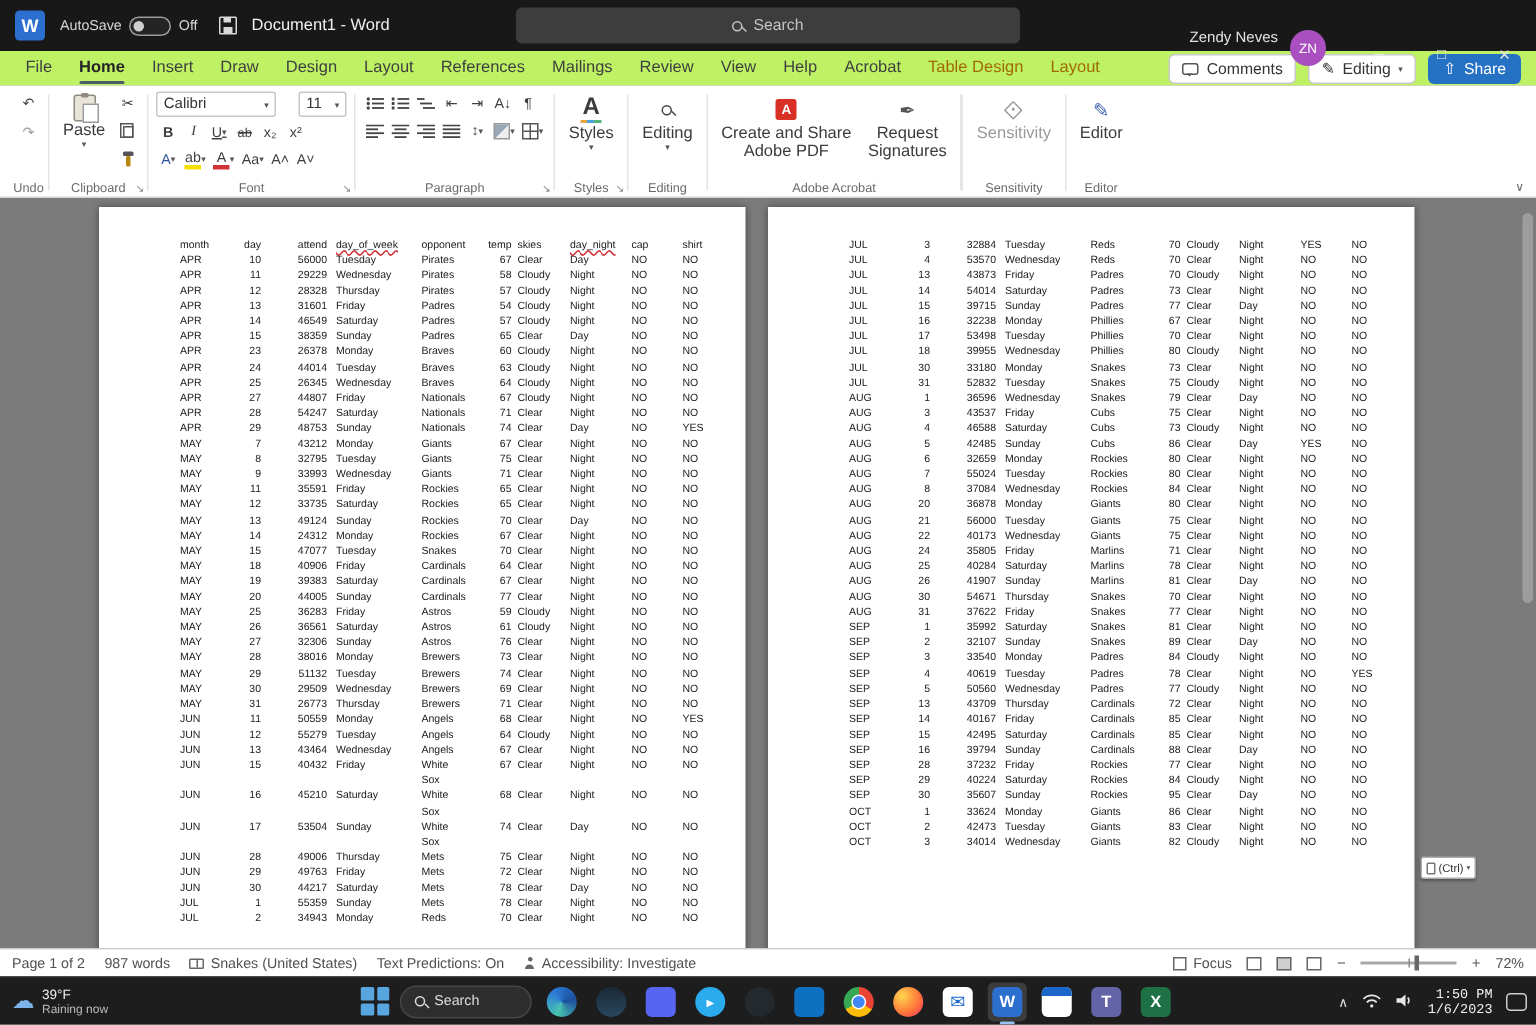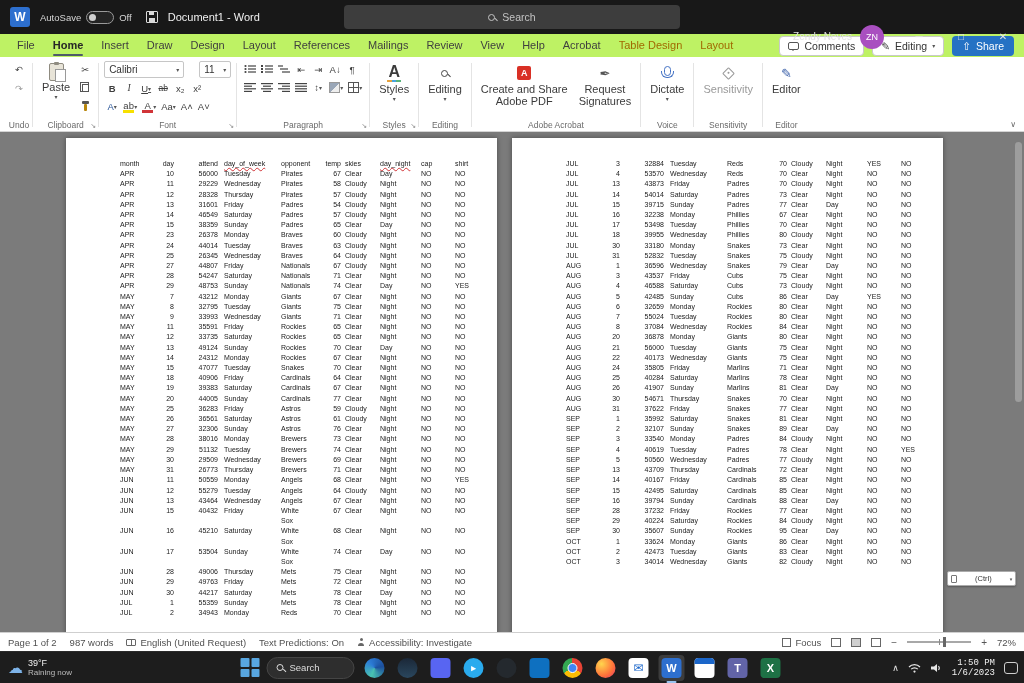--- a/index.html
+++ b/index.html
@@ -12,21 +12,21 @@
   .autosave { display:flex; align-items:center; gap:5px; font-size:9.5px; color:#d6d6d6; margin-right:10px; }
   .toggle { width:28px; height:13px; border:1px solid #9a9a9a; border-radius:7px; background:#242424; position:relative; }
   .toggle::after { content:""; position:absolute; left:2px; top:2px; width:7px; height:7px; border-radius:50%; background:#cfcfcf; }
   .ic-save { width:12px; height:12px; border:1.2px solid #d9d9d9; border-radius:1px; position:relative; margin:0 10px 0 4px; }
   .ic-save::before { content:""; position:absolute; top:0; left:2px; width:5px; height:3px; background:#d9d9d9; }
   .ic-save::after { content:""; position:absolute; bottom:0; left:2px; width:6px; height:4px; background:#d9d9d9; }
   .doc-title { font-size:11px; color:#f0f0f0; }
   .tb-search-box { position:absolute; left:50%; top:5px; transform:translateX(-50%); width:336px; height:24px; background:#3d3d3d; border-radius:4px; display:flex; align-items:center; justify-content:center; gap:7px; color:#c4c4c4; font-size:10.5px; }
   .ic-mag { width:7px; height:7px; border:1.4px solid currentColor; border-radius:50%; position:relative; display:inline-block; }
   .ic-mag::after { content:""; position:absolute; width:4px; height:1.4px; background:currentColor; transform:rotate(45deg); right:-3.5px; bottom:-1px; }
-  .tb-right { margin-left:auto; display:flex; align-items:center; height:100%;margin-top:39px; }
+  .tb-right { margin-left:auto; display:flex; height:100%;margin-top:39px; }
   .user-name { font-size:10px; color:#e2e2e2; margin-right:8px; }
   .avatar { width:24px; height:24px; border-radius:50%; background:#a94fc0; color:#fff; font-size:9px; display:flex; align-items:center; justify-content:center; margin-right:14px; }
   .win-btn { width:42px; height:34px; color:#e6e6e6; font-size:10px; display:flex; align-items:center; justify-content:center; }
 
   
   .menubar { height:23px; background:#bef264; display:flex; align-items:center; padding-left:8px; }
   .mtab { font-size:11px; color:#3f3f3f; padding:0 9px; height:23px; line-height:23px; position:relative; display:inline-block; }
   .mtab.active { font-weight:bold; color:#262626; }
   .mtab.active::after { content:""; position:absolute; left:9px; right:9px; bottom:1px; height:2.5px; border-radius:2px; background:#4e5a68; }
   .mtab.ctx { color:#a06a00; }
@@ -90,21 +90,21 @@
   .canvas { height:500px; background:#7b7b7b; position:relative; overflow:hidden; }
   .page { position:absolute; top:6px; width:431px; height:640px; background:#fff; box-shadow:0 0 5px rgba(0,0,0,.4); }
   #page1 { left:66px; } #page2 { left:512px; }
   .tbl { margin:21px 0 0 54px; font-size:7px; line-height:10.2px; color:#1a1a1a; }
   .trow { display:flex; align-items:flex-start; }
   .tc { flex:none; white-space:nowrap; }
   .c0{width:35px}.c1{width:24px;text-align:right;padding-right:5px}.c2{width:45px;text-align:right;padding-right:6px}
   .c3{width:57px}.c4{width:43px;white-space:pre-line}.c5{width:21px;text-align:right;padding-right:4px}
   .c6{width:35px}.c7{width:41px}.c8{width:34px}.c9{width:26px}
   .mis { text-decoration:underline wavy #d13438 1px; }
-  .paste-opts { position:absolute; left:947px; top:439px; height:15px; background:#fff; border:1px solid #ababab; border-radius:2px; display:flex; align-items:center; gap:18px; padding:0 3px; font-size:7.5px; color:#333; box-shadow:0 1px 2px rgba(0,0,0,.3); }
+  .paste-opts { position:absolute; left:947px; top:439px; height:15px; background:#fff; border:1px solid #ababab; border-radius:2px; display:flex; align-items:center; gap:2px; padding:0 3px; font-size:7.5px; color:#333; box-shadow:0 1px 2px rgba(0,0,0,.3); }
   .po-clip { width:6px; height:8px; border:1px solid #777; border-radius:1px; display:inline-block; }
   .caret3 { font-size:5px; color:#555; }
   .vscroll { position:absolute; right:2px; top:10px; width:7px; height:260px; background:#9d9d9d; border-radius:4px; }
 
   
   .statusbar { height:19px; background:#ffffff; border-top:1px solid #cfcfcf; display:flex; align-items:center; font-size:9.5px; color:#505050; padding:0 8px; gap:13px; }
   .sb-item { display:flex; align-items:center; gap:4px; white-space:nowrap; }
   .ic-book { width:10px; height:7px; border:1px solid #666; border-radius:1px; position:relative; }
   .ic-book::after { content:""; position:absolute; left:4px; top:0; width:1px; height:5px; background:#666; }
   .ic-person { width:8px; height:8px; position:relative; }
@@ -400,30 +400,20 @@
             <span class="ic-nib">✒</span>
           </span>
         <span class="bl">Request</span>
         <span class="bl">Signatures</span>
       </button>
     </div>
     <div class="glabel">Adobe Acrobat</div>
   </div>
   <div class="rsep"></div>
 
-  <div class="rgroup">
-    <button class="bigbtn">
-      <span class="icbox">
-          <span class="ic-mic"></span>
-        </span>
-      <span class="bl">Dictate</span>
-      <span class="caret">▾</span>
-    </button>
-    <div class="glabel">Voice</div>
-  </div>
   <div class="rsep"></div>
 
   <div class="rgroup">
     <button class="bigbtn">
       <span class="icbox">
           <span class="ic-tag"></span>
         </span>
       <span class="bl gray">Sensitivity</span>
     </button>
     <div class="glabel">Sensitivity</div>
@@ -1453,21 +1443,21 @@
 
 <div class="statusbar">
   <span class="sb-item">
       <span>Page 1 of 2</span>
     </span>
   <span class="sb-item">
       <span>987 words</span>
     </span>
   <span class="sb-item">
     <span class="ic-book"></span>
-    <span>English (United Request)</span>
+    <span>Snakes (United States)</span>
   </span>
   <span class="sb-item">
       <span>Text Predictions: On</span>
     </span>
   <span class="sb-item">
     <span class="ic-person"></span>
     <span>Accessibility: Investigate</span>
   </span>
   <div class="sb-right">
     <span class="sb-item">

